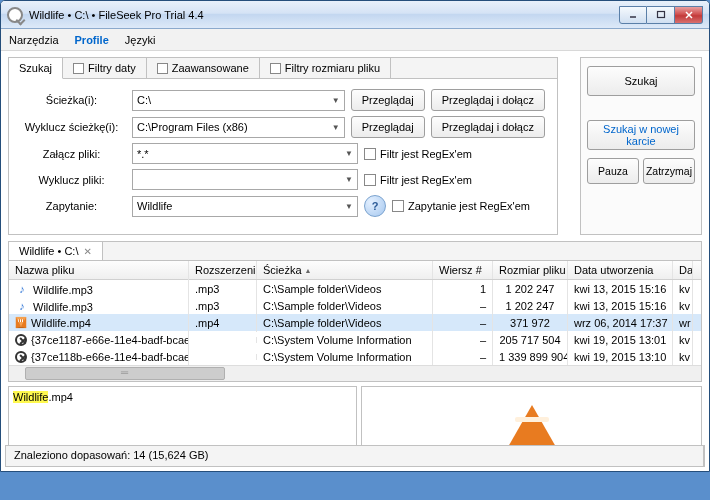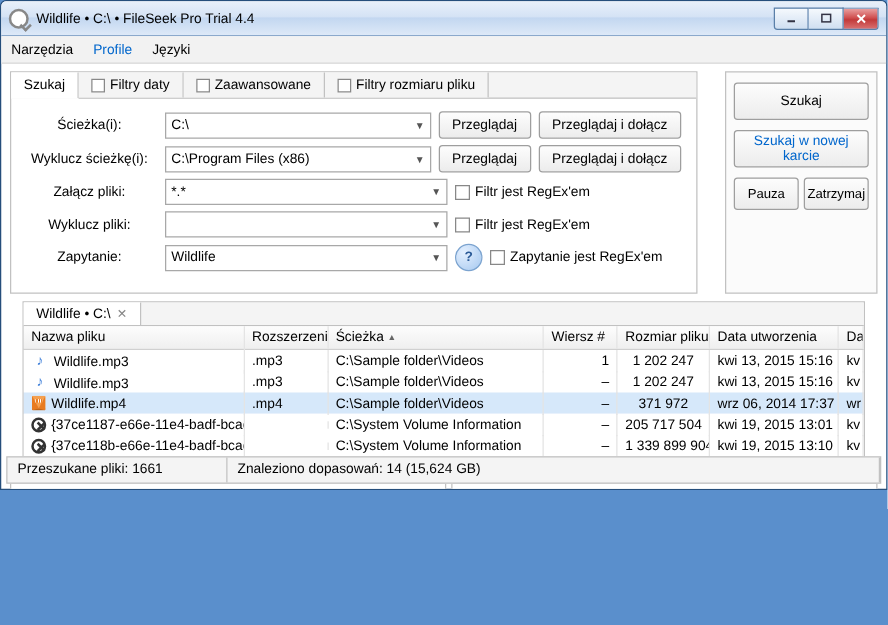--- a/index.html
+++ b/index.html
@@ -1,52 +1,52 @@
 <!DOCTYPE html>
 <html><head>
 <meta charset="utf-8">
 <style>
 * { box-sizing: border-box; margin: 0; padding: 0; font-family: "Segoe UI", Tahoma, sans-serif; font-size: 11px; }
 body { background: #5a8fcc; padding: 0; width: 710px; height: 500px; overflow: hidden; }
-.window { background: #fff; border: 1px solid #254e7b; width: 710px; height: 392px; position: relative; border-radius: 5px 5px 0 0; overflow: hidden; }
+.window { background: #fff; border: 1px solid #254e7b; width: 710px; height: 472px; position: relative; border-radius: 5px 5px 0 0; overflow: hidden; }
 .titlebar { height: 28px; background: linear-gradient(#e8f0fa, #d5e3f5 45%, #c3d7f0 50%, #dde9f8); display: flex; align-items: center; padding: 0 6px; border-bottom: 1px solid #8ba9cc; }
 .titlebar .app-icon { width: 16px; height: 16px; border-radius: 50%; border: 2px solid #888; margin-right: 6px; position: relative; background: #fff; }
 .titlebar .app-icon::before { content: ""; position: absolute; width: 5px; height: 5px; border: 2px solid #888; border-top: none; border-left: none; transform: rotate(45deg); left: 8px; top: 8px; }
 .titlebar .title-text { color: #000; flex: 1; }
 .win-buttons { display: flex; gap: 0; }
 .win-btn { width: 28px; height: 18px; border: 1px solid #5a7fa8; background: linear-gradient(#f5f9fd, #d0dff1); display: flex; align-items: center; justify-content: center; font-size: 10px; }
 .win-btn.min { border-radius: 0 0 0 3px; }
 .win-btn.max { border-left: none; }
 .win-btn.close { border-left: none; border-radius: 0 0 3px 0; background: linear-gradient(#e9a0a0, #d05050 45%, #c23a3a 55%, #d97070); color: #fff; }
 .win-btn.close svg { stroke: #fff; }
 .menubar { height: 22px; background: #f2f2f2; display: flex; align-items: center; padding: 0 8px; gap: 16px; border-bottom: 1px solid #d8d8d8; }
 .menubar .menu-item { cursor: default; }
-.menubar .menu-item.active { color: #0066cc; }
+.menubar .menu-item.active { color: #0066cc; font-weight: bold; }
 .content { padding: 6px 7px; display: flex; gap: 22px; }
 .tabs-host { flex: 1; border: 1px solid #c1c1c1; background: #fff; }
 .tab-strip { display: flex; border-bottom: 1px solid #c1c1c1; background: #f4f4f4; }
 .tab { padding: 4px 10px; display: flex; align-items: center; gap: 4px; border-right: 1px solid #c1c1c1; background: #f4f4f4; cursor: default; }
 .tab.active { background: #fff; border-bottom: 1px solid #fff; margin-bottom: -1px; }
 .tab .chk { width: 11px; height: 11px; border: 1px solid #888; background: #fff; }
 .form-area { padding: 10px 12px 12px; }
 .form-row { display: flex; align-items: center; margin-bottom: 5px; gap: 6px; }
 .form-row label { width: 105px; text-align: center; padding-right: 4px; }
 .form-row input[type=text], .form-row .combo { flex: 1; height: 21px; border: 1px solid #a8a8a8; padding: 0 4px; font-family: "Consolas", monospace; font-size: 11px; background: #fff; }
 .combo { display: flex; align-items: center; justify-content: space-between; font-family: "Consolas", monospace; }
 .combo .arrow { font-size: 8px; color: #555; }
 .btn { height: 22px; border: 1px solid #9e9e9e; background: linear-gradient(#fdfdfd, #ececec); padding: 0 10px; border-radius: 3px; cursor: default; min-width: 60px; display: inline-flex; align-items: center; justify-content: center; }
 .help-btn { width: 22px; min-width: 22px; padding: 0; border-radius: 50%; background: radial-gradient(circle at 30% 30%, #e4f0ff, #a6c8ef); color: #2b5a97; font-weight: bold; border: 1px solid #7ba3cf; }
 .chk-label { display: flex; align-items: center; gap: 4px; }
 .chk-label .chk { width: 12px; height: 12px; border: 1px solid #888; background: #fff; }
 .side-panel { width: 122px; border: 1px solid #c1c1c1; padding: 8px 6px; display: flex; flex-direction: column; gap: 8px; background: #fbfbfb; }
 .side-panel .btn { width: 100%; height: 30px; }
-.side-panel .btn.link-style { color: #0066cc; }
+.side-panel .btn.link-style { color: #0066cc; margin-top: 16px; }
 .side-panel .split { display: flex; gap: 4px; }
 .side-panel .split .btn { height: 26px; min-width: 0; padding: 0 4px; flex: 1; font-size: 10.5px; }
-.results-wrap { margin: 0 17px; border: 1px solid #c1c1c1; background: #fff; }
+.results-wrap { margin: 0 7px; border: 1px solid #c1c1c1; background: #fff; }
 .sub-tab-strip { display: flex; background: #f4f4f4; border-bottom: 1px solid #c1c1c1; }
 .sub-tab { padding: 3px 10px; background: #fff; border-right: 1px solid #c1c1c1; display: flex; align-items: center; gap: 5px; }
 .sub-tab .x { color: #888; font-size: 10px; }
 .grid { width: 100%; }
 .grid-head { display: flex; background: linear-gradient(#fdfdfd, #efefef); border-bottom: 1px solid #d0d0d0; }
 .grid-head .col, .grid-body .row .cell { padding: 3px 6px; border-right: 1px solid #e4e4e4; overflow: hidden; white-space: nowrap; }
 .grid-head .col { cursor: default; display: flex; align-items: center; gap: 3px; }
 .grid-head .sort::after { content: "▲"; font-size: 7px; color: #666; }
 .grid-body .row { display: flex; height: 17px; align-items: center; }
 .grid-body .row:nth-child(odd) { background: #fff; }
@@ -286,16 +286,15 @@
   <div class="preview-row">
     <div class="preview-pane">
       <span class="hl">Wildlife</span><span>.mp4</span>
     </div>
     <div class="preview-media">
       <div class="cone"></div>
     </div>
   </div>
 
   <div class="statusbar">
-    <div class="cell">Przeszukane pliki: 1661</div>
     <div class="cell" style="flex:1">Znaleziono dopasowań: 14 (15,624 GB)</div>
   </div>
 </div>
 
 </body></html>

